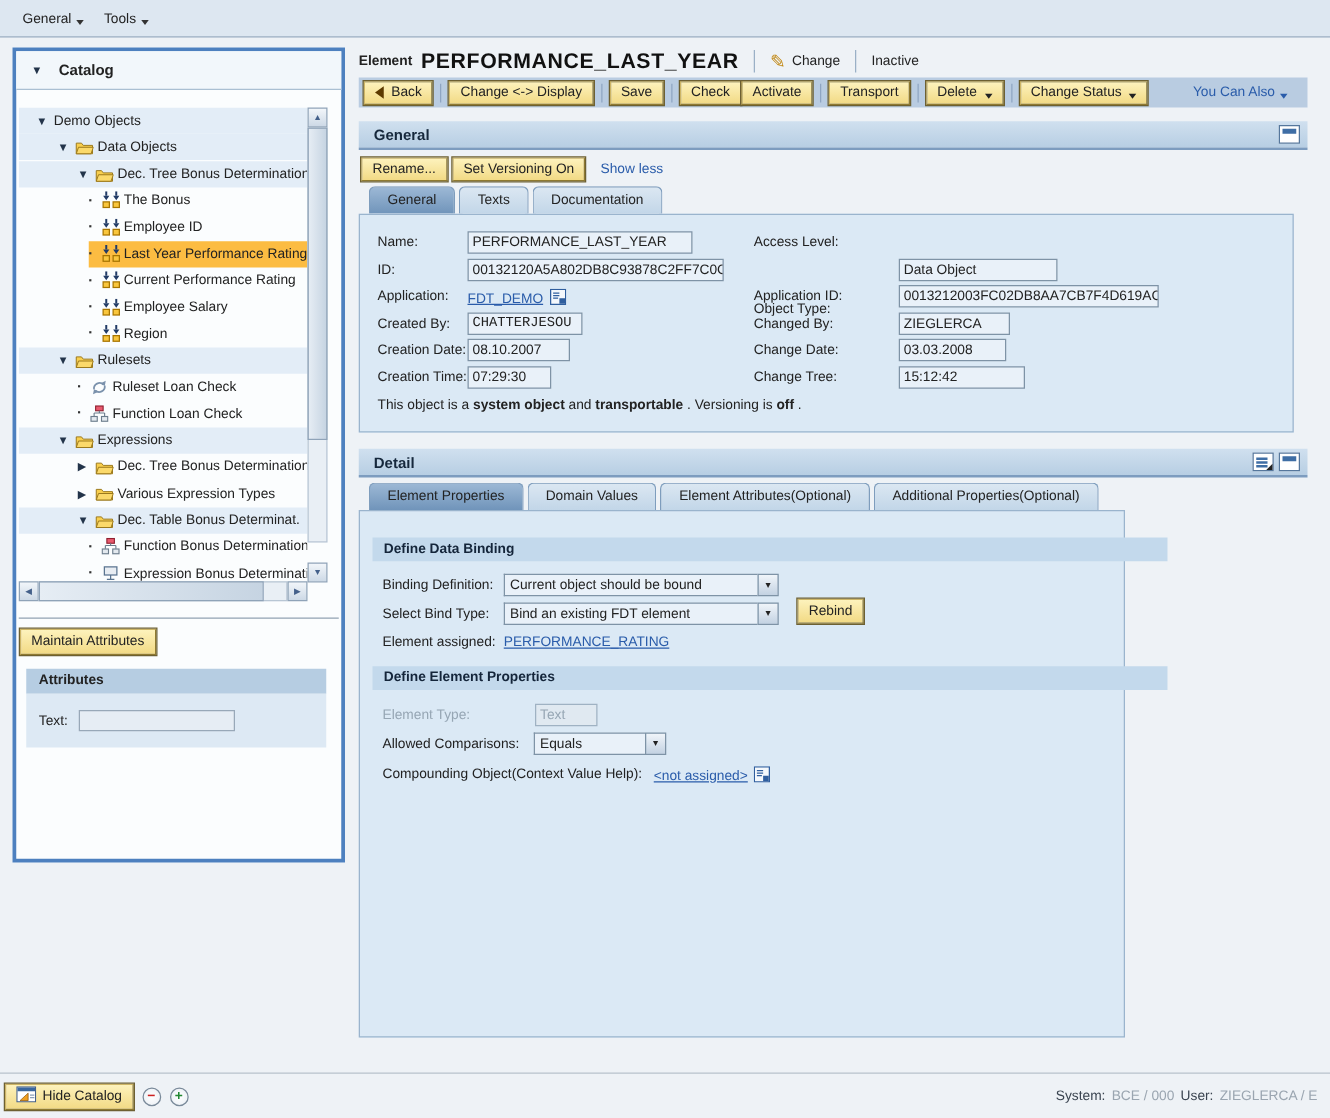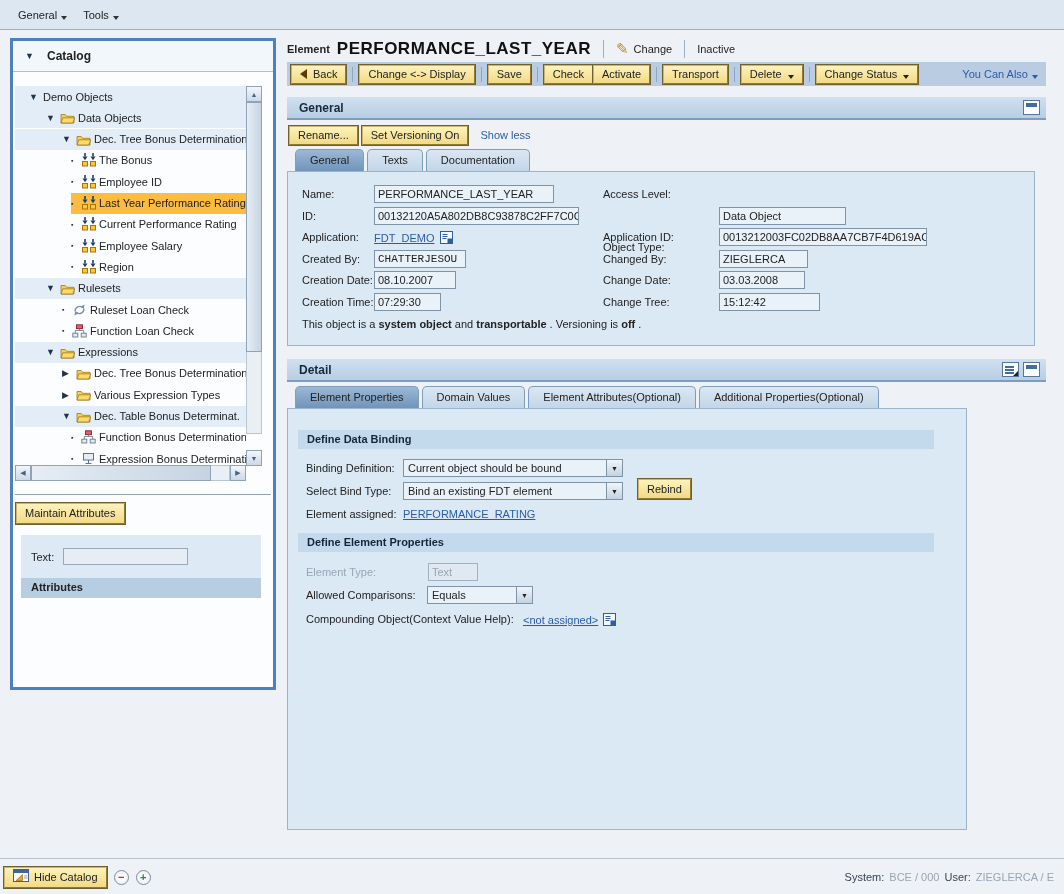--- a/index.html
+++ b/index.html
@@ -47,21 +47,21 @@
   #attributes-text-input { width:125px; height:17px; background:#e6edf4; border:1px solid #98a8b8; margin-left:9px; }
 
   
   #title-row { position:absolute; left:287px; top:36px; height:26px; display:flex; align-items:center; }
   #obj-kind { font-weight:bold; margin-right:7px; }
   #obj-name { font-weight:bold; font-size:17px; letter-spacing:0.5px; color:#111; }
   .vsep { width:1px; height:18px; background:#9ab0c6; margin:0 12px; }
   #pencil { color:#c28a18; font-size:15px; margin-right:5px; }
 
   
-  #main-toolbar { position:absolute; left:287px; top:62px; width:759px; height:24px; background:#b9cce1; display:flex; align-items:center; padding:0 0 0 4px; }
+  #main-toolbar { position:absolute; left:287px; top:62px; width:759px; height:24px; background:#b9cce1; display:flex; align-items:center; padding:0 8px 0 4px; }
   .tbsep { width:1px; height:15px; background:#8fa5c2; margin:0 6px; flex:0 0 1px; }
   #main-toolbar .ybtn { height:19px; }
   .backtri { width:0; height:0; border-top:5px solid transparent; border-bottom:5px solid transparent; border-right:7px solid #5c3a00; margin-right:6px; }
   .btri { width:0; height:0; border-left:3px solid transparent; border-right:3px solid transparent; border-top:4px solid #222; margin:6px 0 0 6px; }
   #you-can-also { margin-left:auto; color:#2a5caa; cursor:pointer; display:flex; align-items:flex-end; padding-right:8px; }
 
   
   .tray-header { position:absolute; left:287px; width:759px; height:23px; background:linear-gradient(#d0e0ef,#b7cee3); border-bottom:2px solid #7d9cbf; display:flex; align-items:center; padding:0 6px 0 12px; }
   .tray-title { font-weight:bold; font-size:12px; color:#16283c; }
   #gen-header { top:97px; } #det-header { top:359px; }
@@ -77,21 +77,21 @@
   #show-less { margin-left:8px; }
 
   .tabstrip { position:absolute; display:flex; align-items:flex-end; }
   #gen-tabs { left:295px; top:149px; height:22px; }
   #det-tabs { left:295px; top:386px; height:22px; }
   .tab { height:22px; padding:4px 14px 0; border:1px solid #7e9dbd; border-bottom:none; border-radius:5px 5px 0 0; background:linear-gradient(#dbe7f2,#c2d6e8); margin-right:3px; cursor:pointer; white-space:nowrap; }
   .tab.active { background:linear-gradient(#9cb8d5,#7094ba); }
 
   .content-box { position:absolute; background:#dbe9f5; border:1px solid #9ab4cd; }
   #gen-box { left:287px; top:171px; width:748px; height:175px; }
-  #det-box { left:287px; top:408px; width:680px; height:422px; }
+  #det-box { left:287px; top:408px; width:613px; height:422px; }
 
   .flabel { position:absolute; white-space:nowrap; }
   .ro-input { position:absolute; height:18px; background:#e9f1f9; border:1px solid #7e93a6; padding:2px 3px 0; white-space:nowrap; overflow:hidden; }
   .ro-input.dis { background:#e0e9f1; border-color:#9fb2c3; color:#96a6b4; }
   .selbox { position:absolute; height:18px; display:flex; cursor:pointer; }
   .seltext { height:18px; background:#e9f1f9; border:1px solid #7e93a6; border-right:none; padding:2px 4px 0; white-space:nowrap; overflow:hidden; }
   .selarrow { width:17px; height:18px; background:linear-gradient(#f0f5fa,#c3d2e2); border:1px solid #7e93a6; font-size:7px; color:#222; display:flex; align-items:center; justify-content:center; }
   .doc-icon { display:inline-block; margin-left:5px; vertical-align:-2px; cursor:pointer; }
   #footnote { position:absolute; left:14px; top:146px; white-space:nowrap; }
   #footnote b { font-weight:bold; }
@@ -364,25 +364,25 @@
   <div id="vscroll-track" class="sb-track"></div>
   <div id="vscroll-thumb" class="sb-thumb"></div>
   <div id="vscroll-down" class="sb-btn">▼</div>
   <div id="hscroll-left" class="sb-btn">◀</div>
   <div id="hscroll-track" class="sb-track"></div>
   <div id="hscroll-thumb" class="sb-thumb"></div>
   <div id="hscroll-right" class="sb-btn">▶</div>
   <div id="panel-sep"></div>
   <button id="maintain-btn" class="ybtn">Maintain Attributes</button>
   <div id="attributes">
+    <div id="attributes-header">Attributes</div>
     <div id="attributes-body">
       <span>Text:</span>
       <span id="attributes-text-input"></span>
     </div>
-    <div id="attributes-header">Attributes</div>
   </div>
 </div>
 
 <div id="title-row">
   <span id="obj-kind">Element</span>
   <span id="obj-name">PERFORMANCE_LAST_YEAR</span>
   <span class="vsep"></span>
   <span id="pencil">✎</span>
   <span class="lnk" style="color:#222">Change</span>
   <span class="vsep"></span>

